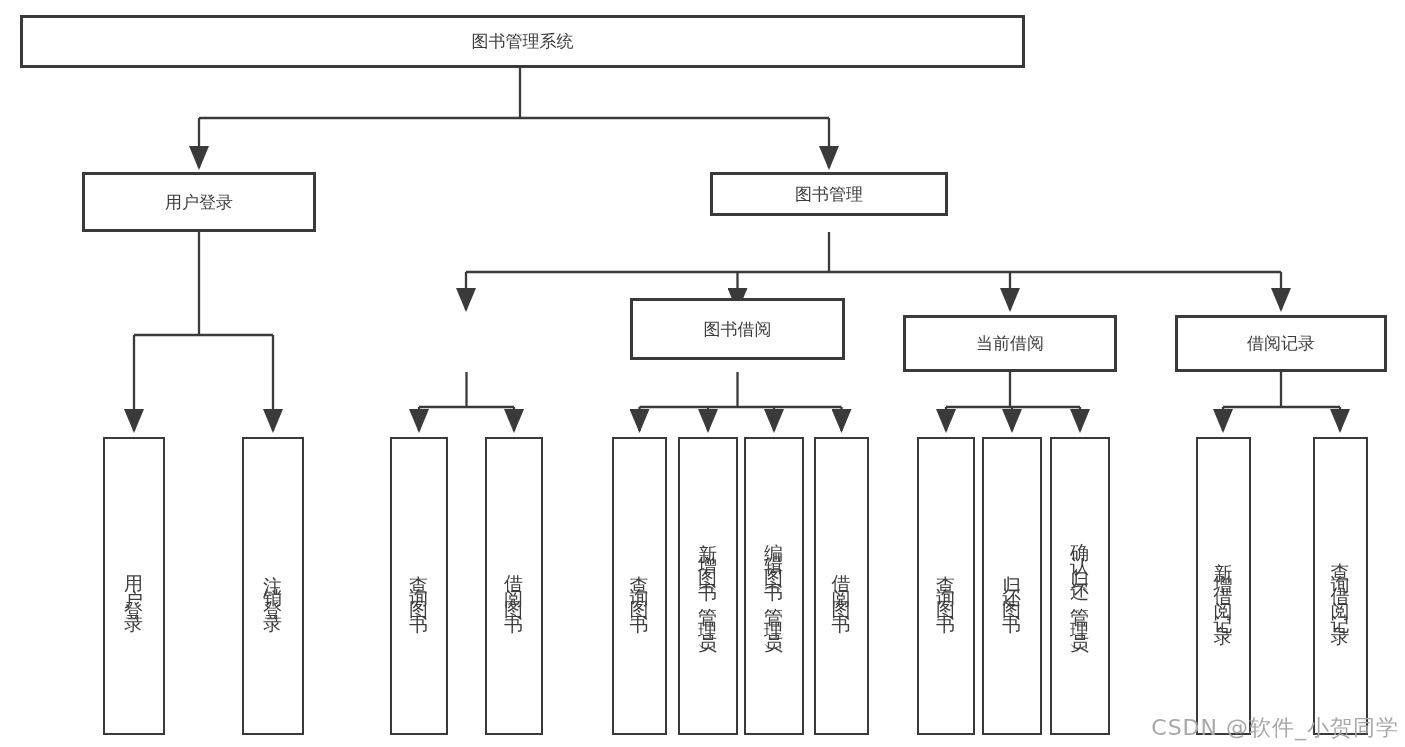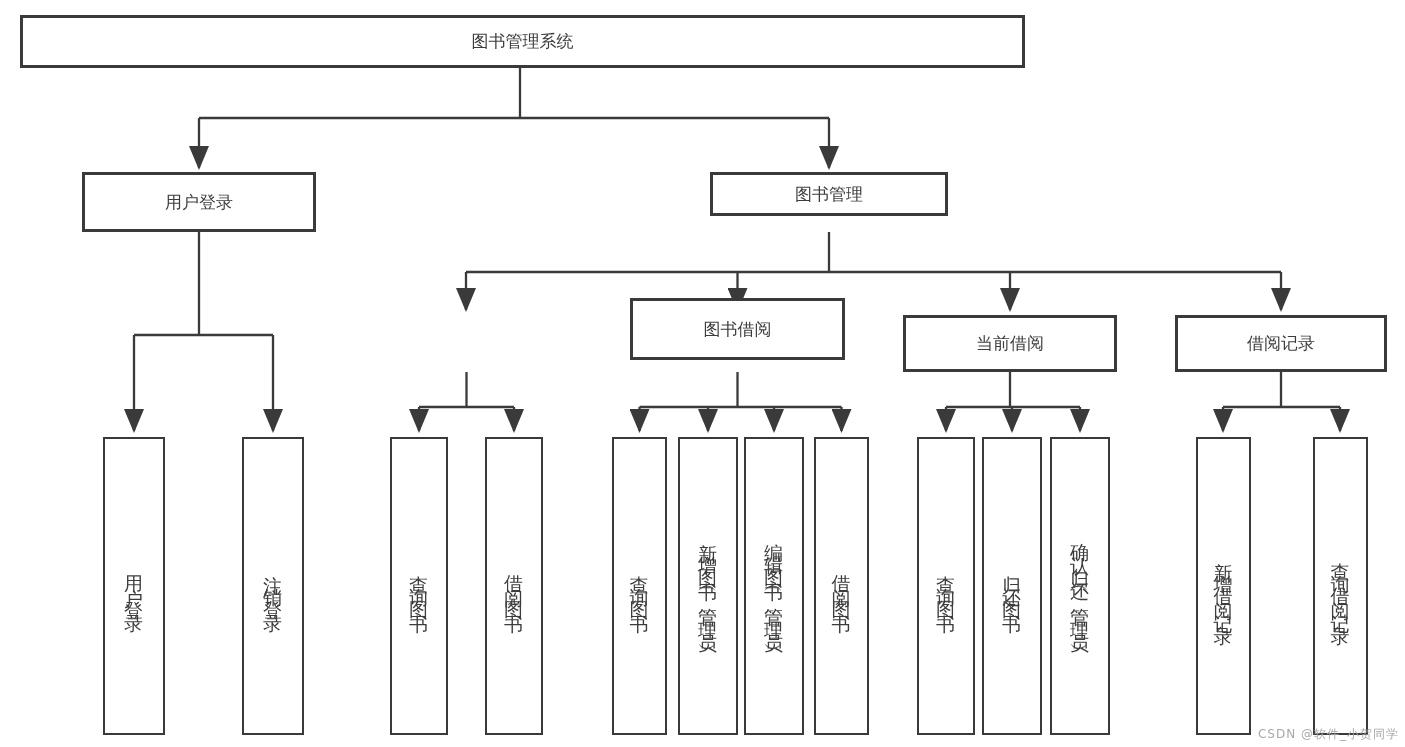--- a/index.html
+++ b/index.html
@@ -50,21 +50,21 @@
     font-size: 19px;
     line-height: 1;
     letter-spacing: 13px;
   }
 
   .watermark {
     position: absolute;
     right: 6px;
     bottom: 4px;
     color: #a8a8a8;
-    font-size: 12px;
+    font-size: 22px;
     letter-spacing: 1px;
     z-index: 5;
     white-space: nowrap;
   }
 </style>
 </head>
 <body>
 
 <div class="canvas">
 

